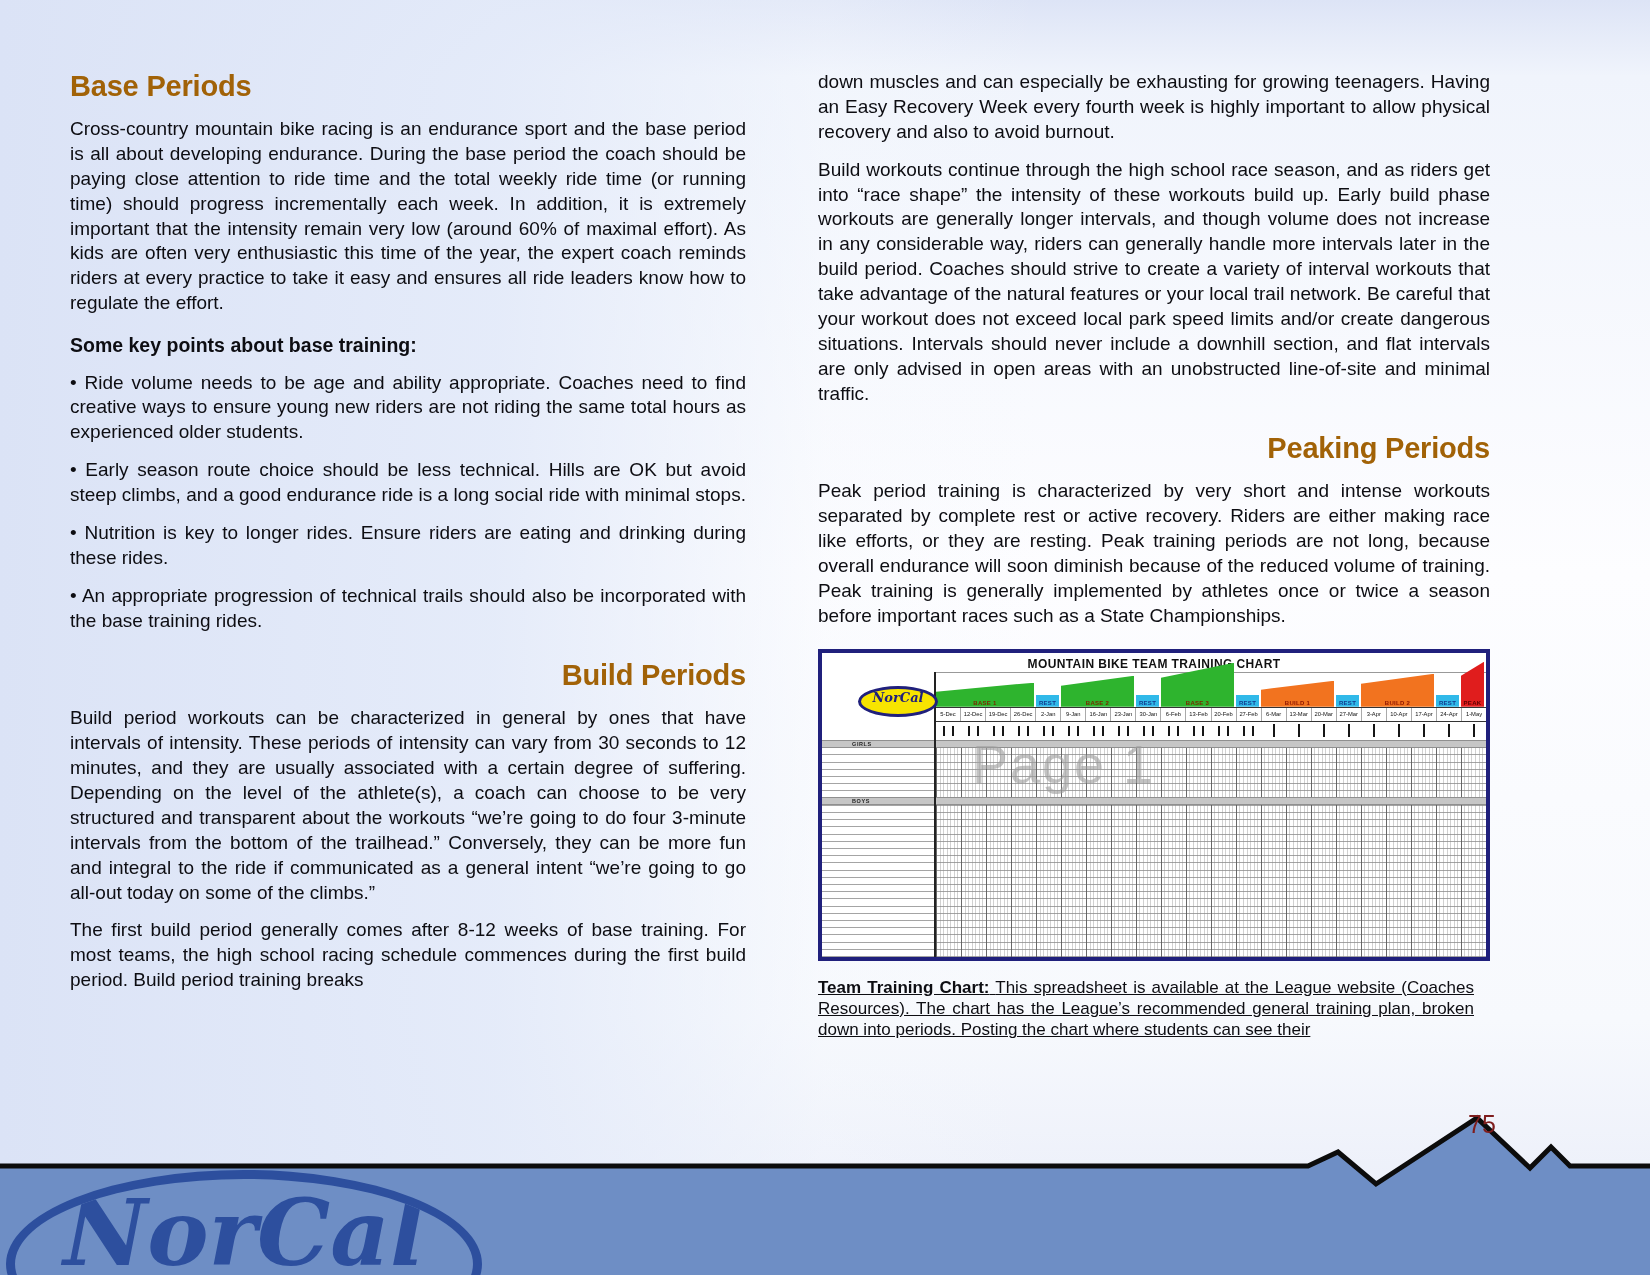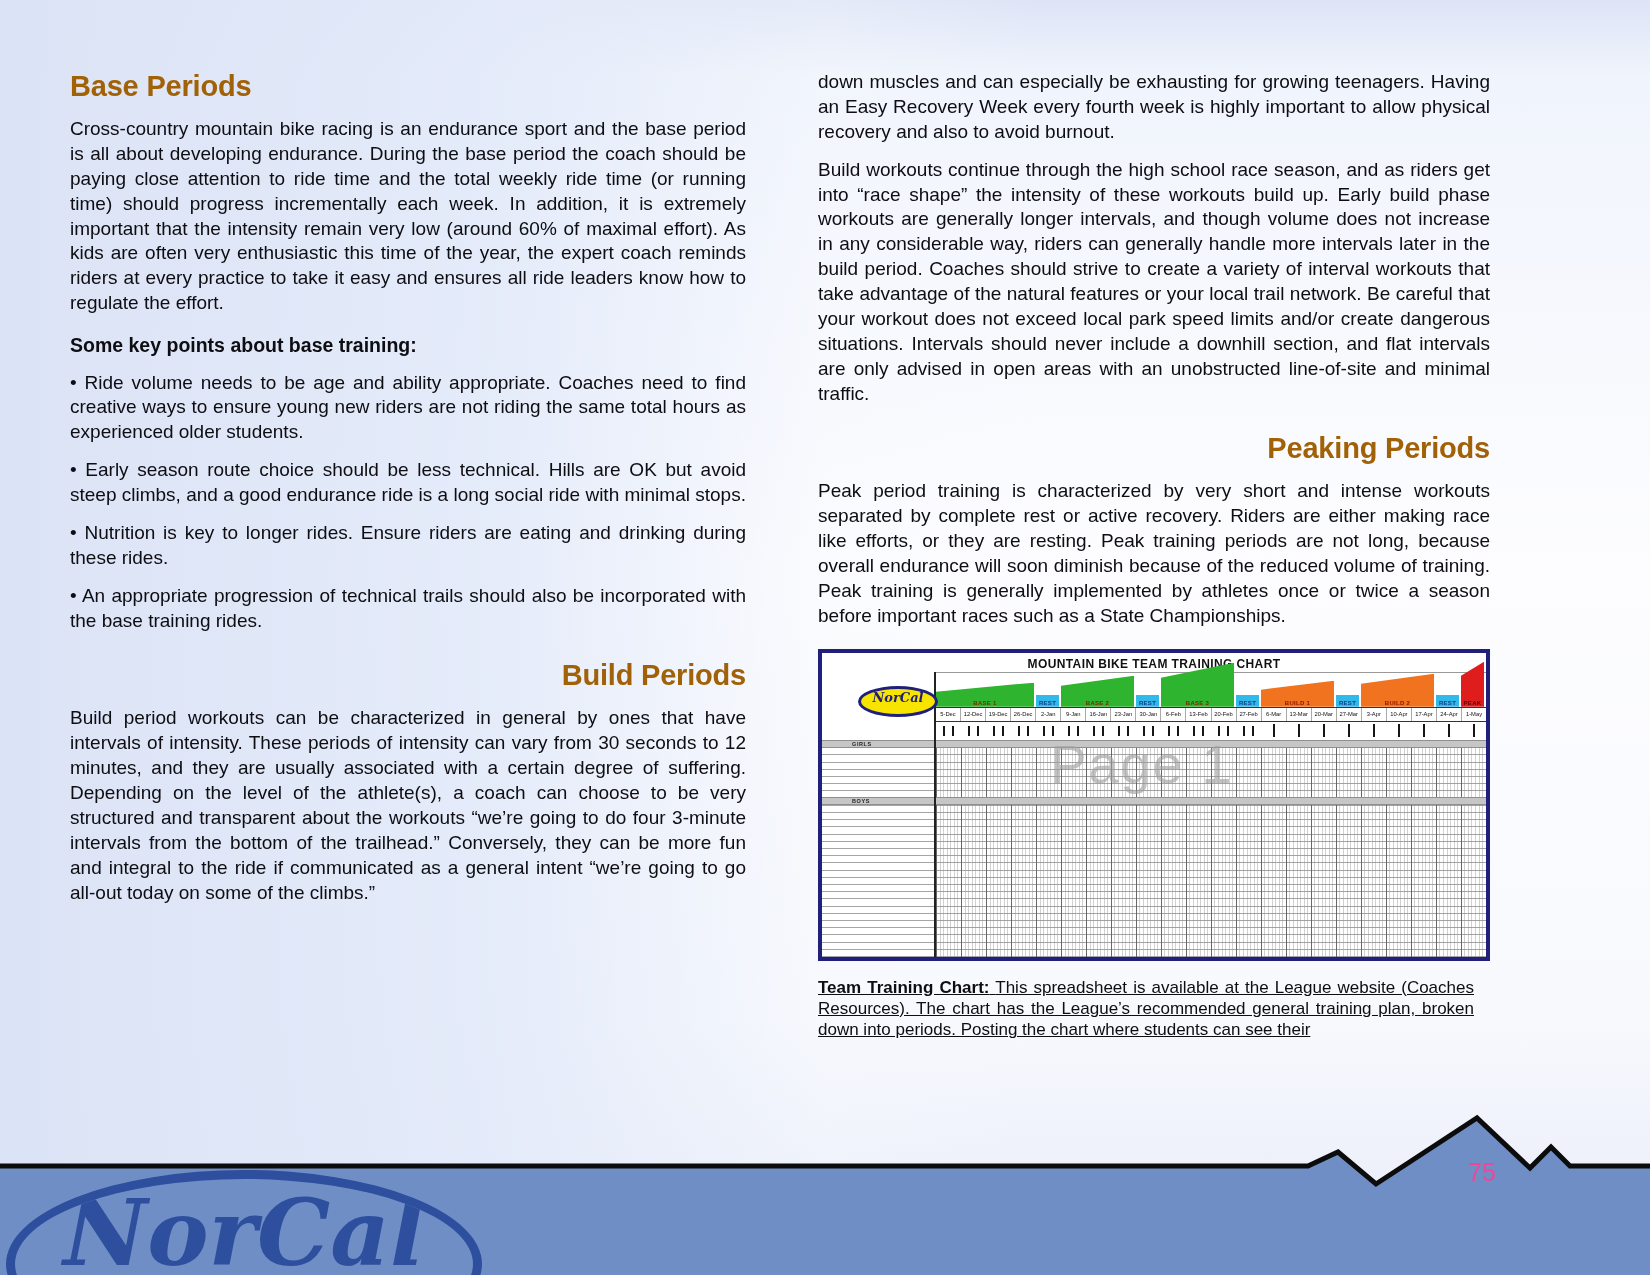--- a/index.html
+++ b/index.html
@@ -43,48 +43,49 @@
   .tick.tall{height:13px;width:2px;}
   .periods{position:absolute;left:114px;width:550px;top:8px;height:46px;z-index:3;}
   .period{position:absolute;bottom:0;}
   .plabel{position:absolute;bottom:1px;left:0;right:0;text-align:center;font-size:6px;font-weight:bold;letter-spacing:0.3px;}
   .logo-cover{position:absolute;left:0;top:19px;width:112px;height:68px;background:#fff;z-index:2;}
   .vdivider{position:absolute;left:112px;top:19px;bottom:0;width:2px;background:#222;z-index:3;}
   .chart-logo{position:absolute;left:36px;top:33px;width:80px;height:31px;background:#f7e400;
     border:3px solid #20207c;border-radius:50%;box-sizing:border-box;text-align:center;z-index:4;}
   .chart-logo .nc{display:block;font-family:"DejaVu Serif",serif;font-style:italic;font-weight:bold;font-size:13px;color:#20207c;line-height:17px;}
   .chart-logo .redline{width:42px;height:2px;background:#c22000;margin:-1px auto 0;}
-  .watermark{position:absolute;left:150px;width:340px;top:80px;text-align:center;
+  .watermark{position:absolute;left:150px;width:340px;top:80px;text-align:left;
     font-size:54px;color:#9e9e9e;opacity:0.62;letter-spacing:2px;z-index:4;}
 
   
   .caption{font-size:17px;line-height:1.26;text-align:justify;margin:16px 16px 0 0;text-decoration:underline;}
   .caption b{font-weight:bold;}
 
   
   .footer-svg{position:absolute;left:0;top:1100px;z-index:2;}
   .footer-logo{position:absolute;left:6px;top:1170px;width:476px;height:188px;
     border:9px solid #2d4f9e;border-radius:50%;box-sizing:border-box;z-index:3;overflow:hidden;}
   .footer-logo .txt{margin-top:4px;font-family:"DejaVu Serif",serif;font-weight:bold;font-style:italic;
     font-size:92px;line-height:100px;color:#2d4f9e;text-align:center;}
-  .page-num{position:absolute;left:1468px;top:1158px;font-size:25px;color:#ec4899;z-index:4;}
+  .page-num{position:absolute;left:1468px;top:1110px;font-size:25px;color:#7f1d1d;z-index:4;}
 </style>
 </head>
 <body>
 
 <div class="col col-left">
   <h2 class="sec">Base Periods</h2>
   <p class="body">Cross-country mountain bike racing is an endurance sport and the base period is all about developing endurance.  During the base period the coach should be paying close attention to ride time and the total weekly ride time (or running time) should progress incrementally each week.  In addition, it is extremely important that the intensity remain very low (around 60% of maximal effort).  As kids are often very enthusiastic this time of the year, the expert coach reminds riders at every practice to take it easy and ensures all ride leaders know how to regulate the effort.</p>
   <p class="body subhead">Some key points about base training:</p>
   <p class="body">• Ride volume needs to be age and ability appropriate. Coaches need to find creative ways to ensure young new riders are not riding the same total hours as experienced older students.</p>
   <p class="body">• Early season route choice should be less technical. Hills are OK but avoid steep climbs, and a good endurance ride is a long social ride with minimal stops.</p>
   <p class="body">• Nutrition is key to longer rides. Ensure riders are eating and drinking during these rides.</p>
   <p class="body">• An appropriate progression of technical trails should also be incorporated with the base training rides.</p>
   <h2 class="sec mt">Build Periods</h2>
   <p class="body">Build period workouts can be characterized in general by ones that have intervals of intensity.  These periods of intensity can vary from 30 seconds to 12 minutes, and they are usually associated with a certain degree of suffering.  Depending on the level of the athlete(s), a coach can choose to be very structured and transparent about the workouts “we’re going to do four 3-minute intervals from the bottom of the trailhead.” Conversely, they can be more fun and integral to the ride if communicated as a general intent “we’re going to go all-out today on some of the climbs.”</p>
+  <p class="body">The first build period generally comes after 8-12 weeks of base training.  For most teams, the high school racing schedule commences during the first build period.  Build period training breaks</p>
 </div>
 
 <div class="col col-right">
   <p class="body">down muscles and can especially be exhausting for growing teenagers.  Having an Easy Recovery Week every fourth week is highly important to allow physical recovery and also to avoid burnout.</p>
   <p class="body">Build workouts continue through the high school race season, and as riders get into “race shape” the intensity of these workouts build up. Early build phase workouts are generally longer intervals, and though volume does not increase in any considerable way, riders can generally handle more intervals later in the build period.  Coaches should strive to create a variety of interval workouts that take advantage of the natural features or your local trail network.  Be careful that your workout does not exceed local park speed limits and/or create dangerous situations. Intervals should never include a downhill section, and flat intervals are only advised in open areas with an unobstructed line-of-site and minimal traffic.</p>
   <h2 class="sec mt">Peaking Periods</h2>
   <p class="body">Peak period training is characterized by very short and intense workouts separated by complete rest or active recovery.  Riders are either making race like efforts, or they are resting.  Peak training periods are not long, because overall endurance will soon diminish because of the reduced volume of training.  Peak training is generally implemented by athletes once or twice a season before important races such as a State Championships.</p>
 
   <div class="chart-wrap">
     <div class="chart-title">MOUNTAIN BIKE TEAM TRAINING CHART</div>

